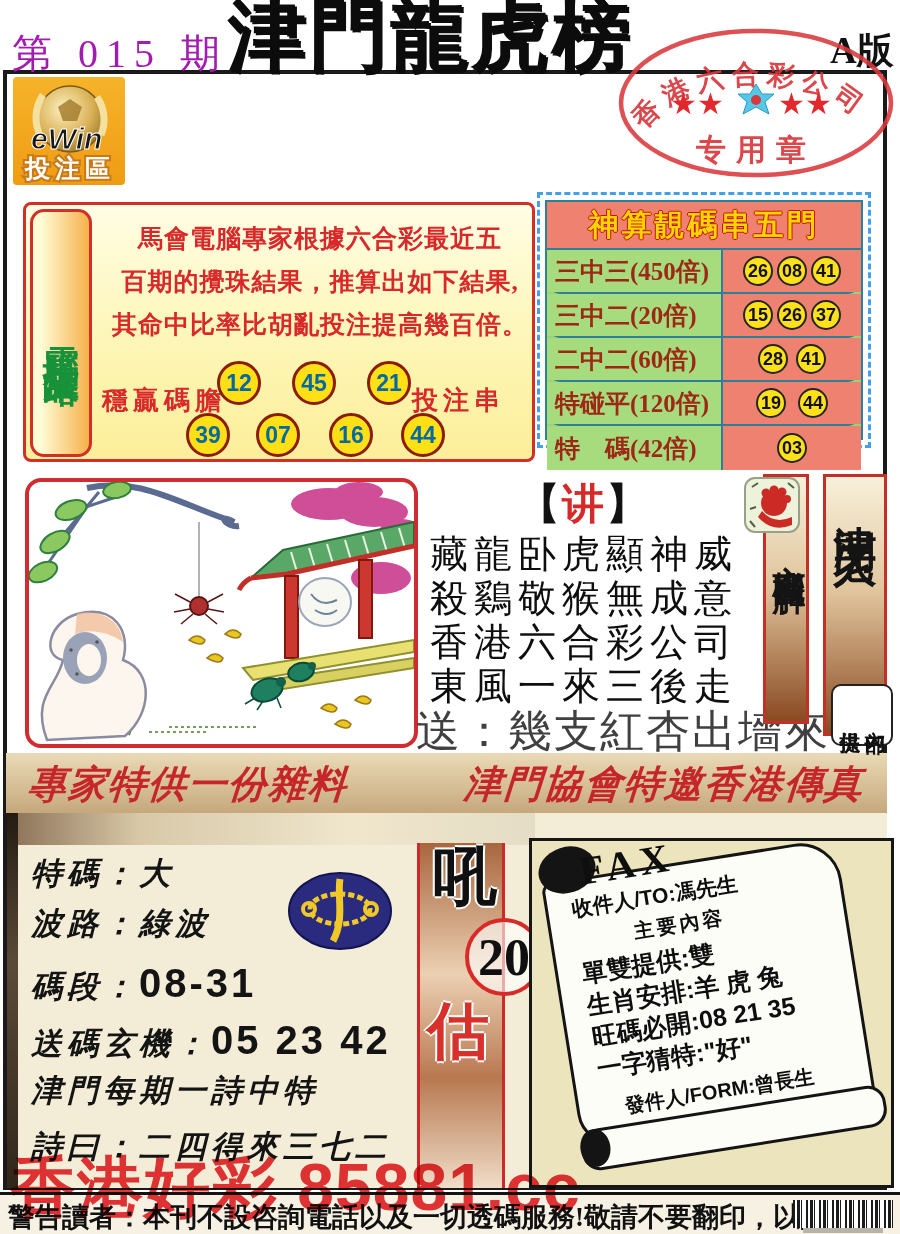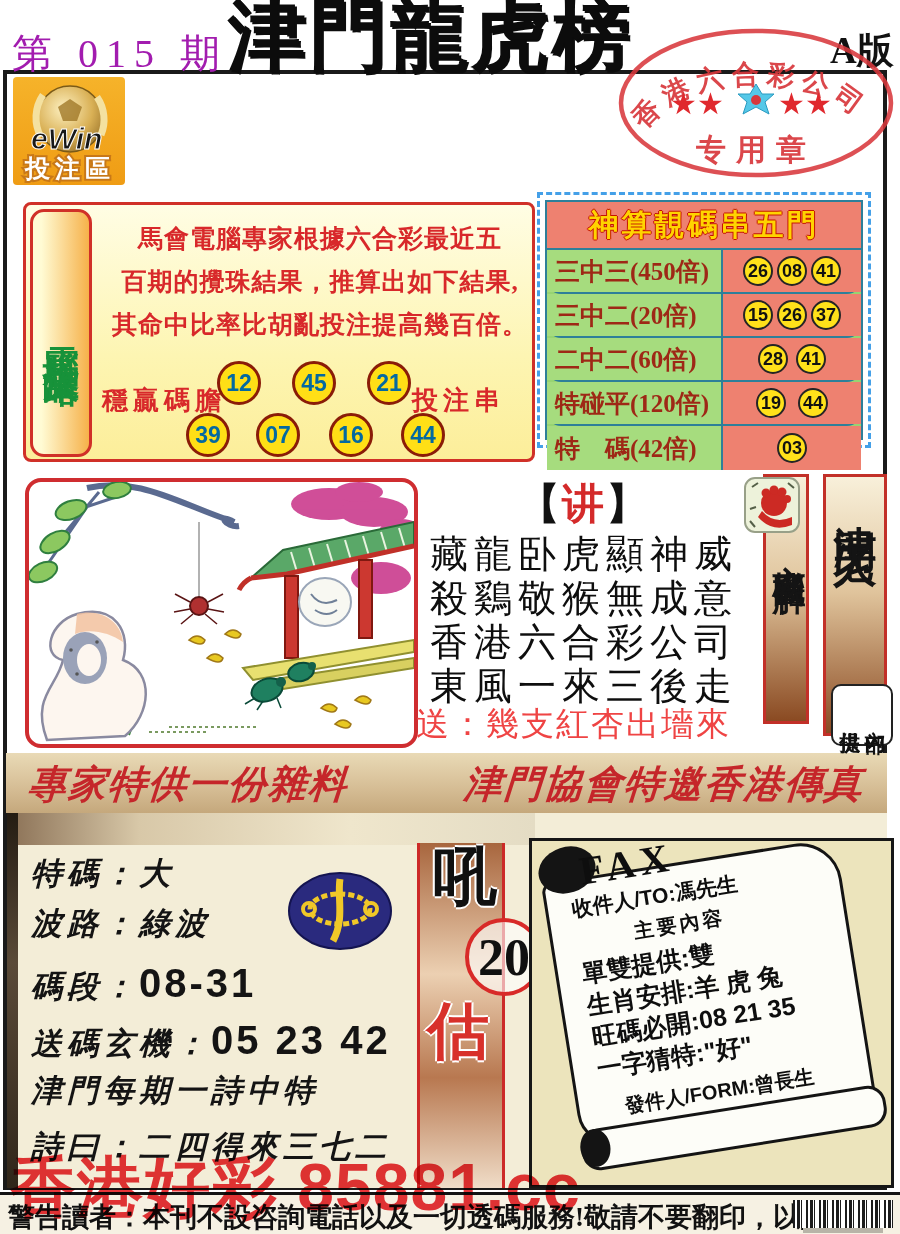--- a/index.html
+++ b/index.html
@@ -49,21 +49,21 @@
 
   
   .painting{left:25px;top:478px;width:393px;height:270px;box-sizing:border-box;border:4px solid #cf2d30;border-radius:16px;
         background:#fff;overflow:hidden;z-index:2;}
 
   
   .poem{left:424px;top:476px;width:320px;z-index:2;text-align:center;}
   .poem-title{font-size:42px;font-weight:900;letter-spacing:2px;color:#111;}
   .poem-title .red{color:#d42a2a;}
   .poem-line{font-size:38px;color:#0e0e0e;letter-spacing:6px;line-height:44px;white-space:nowrap;}
-  .poem-gift{left:416px;top:702px;width:336px;font-size:33px;color:#ef4444;letter-spacing:2px;white-space:nowrap;z-index:2;}
+  .poem-gift{left:416px;top:702px;width:336px;font-size:44px;color:#404040;letter-spacing:2px;white-space:nowrap;z-index:2;}
 
   
   .strip{box-sizing:border-box;border:3px solid #c23028;background:linear-gradient(180deg,#f8f0da 0%,#e0c49c 45%,#8a4a22 100%);z-index:2;}
   .strip-mystic{left:763px;top:474px;width:46px;height:250px;}
   .strip-elder{left:823px;top:474px;width:64px;height:262px;}
   .strip .v-text{writing-mode:vertical-rl;text-orientation:upright;display:block;margin:0 auto;color:#141414;font-weight:900;}
   .strip-mystic .v-text{margin-top:62px;font-size:33px;letter-spacing:6px;}
   .strip-elder .v-text{margin-top:14px;font-size:43px;letter-spacing:7px;}
   .fist-icon{left:744px;top:477px;width:56px;height:56px;z-index:3;}
   .provider{left:831px;top:684px;width:58px;height:58px;background:#fff;border:2px solid #222;border-radius:10px;z-index:4;

